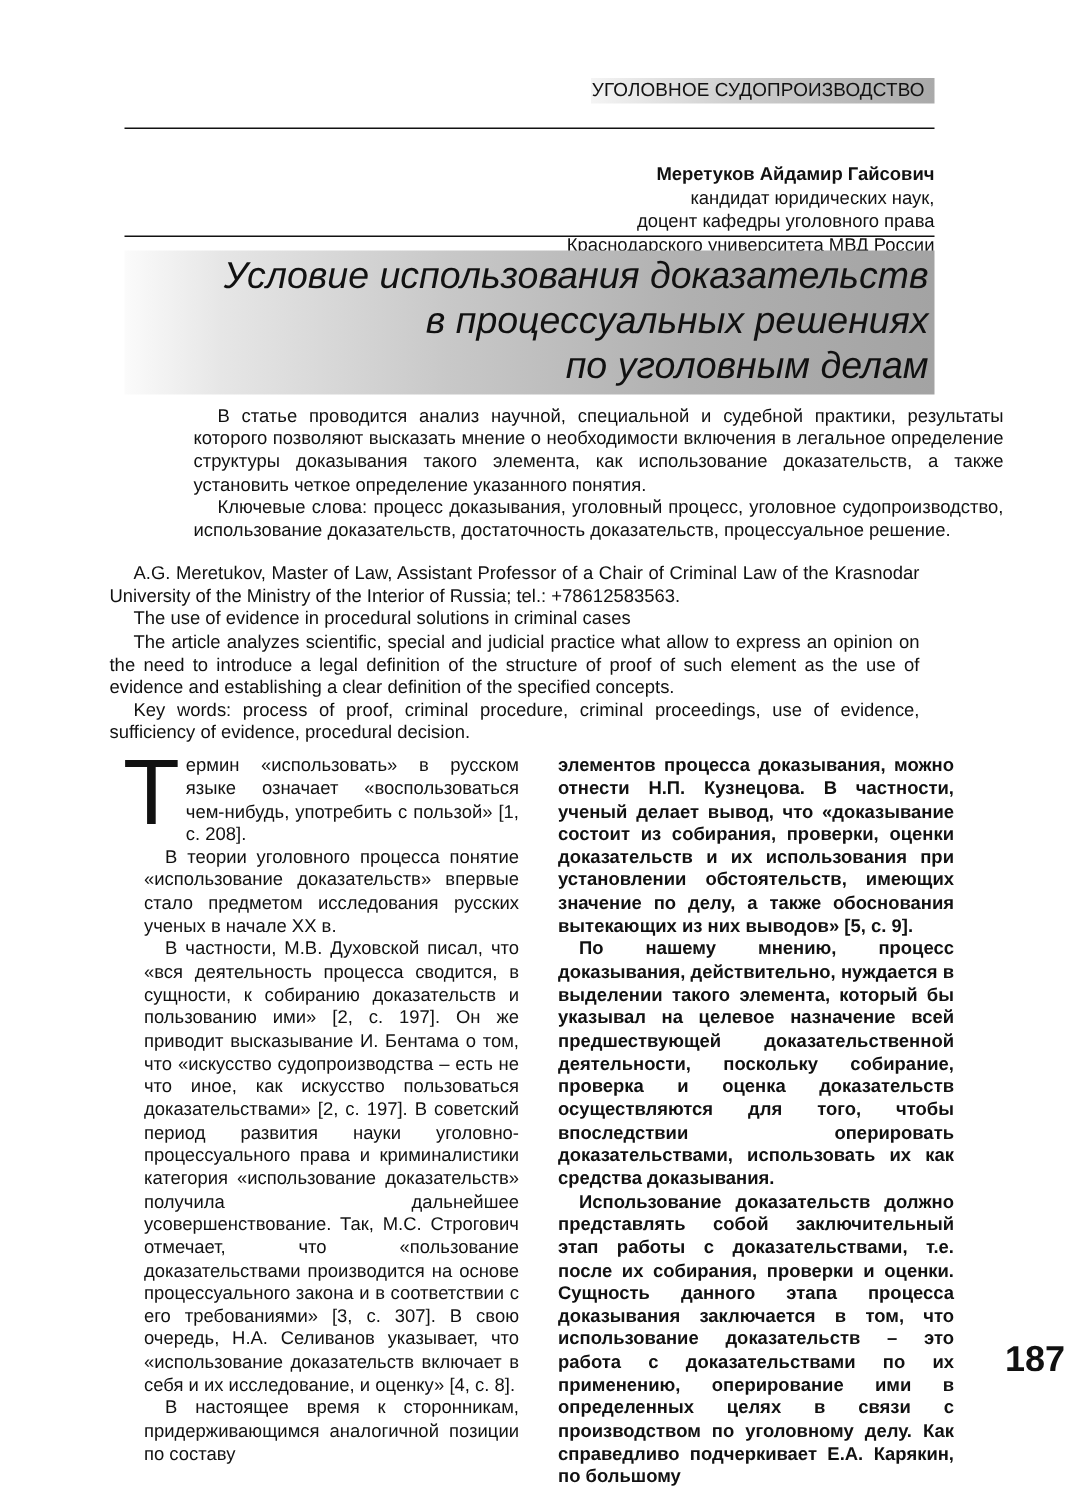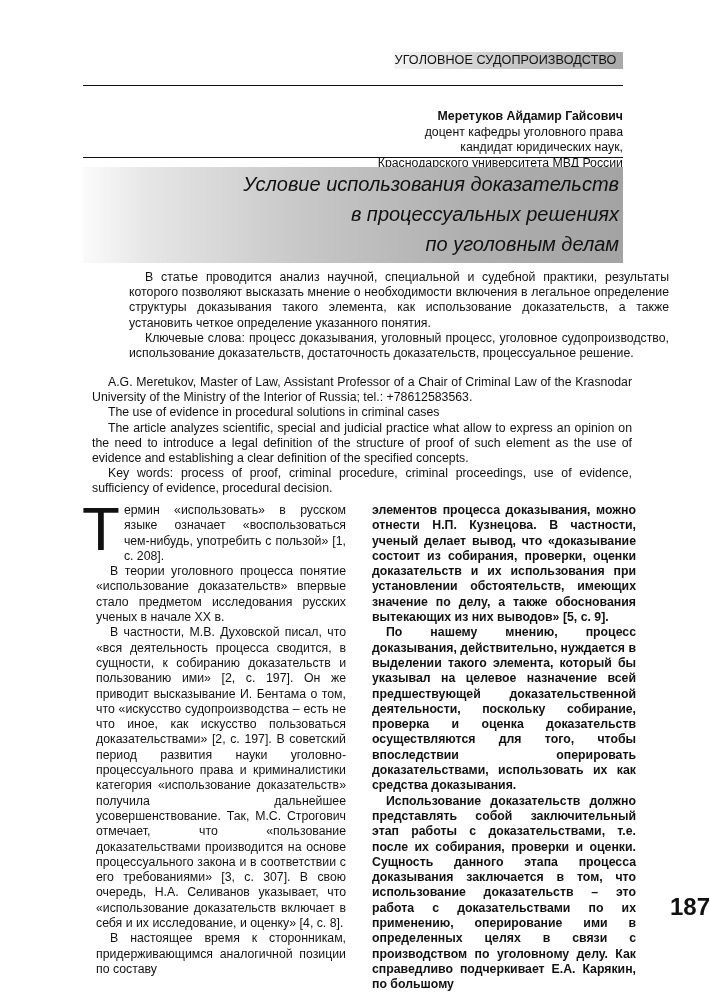--- a/index.html
+++ b/index.html
@@ -8,44 +8,44 @@
   .section-bar { position: absolute; left: 394px; top: 52px; width: 229px; height: 17px;
     background: linear-gradient(to right, #f4f4f4 0%, #d0d0d0 40%, #a9a9a9 100%);
     font-size: 12.6px; line-height: 17px; text-align: center; padding-right: 6px; box-sizing: border-box;
     color: #111; letter-spacing: 0.1px; }
   .rule { position: absolute; left: 83px; width: 540px; height: 0; border-top: 1.5px solid #111; }
   .author { position: absolute; right: 87px; top: 87px; text-align: right; font-size: 12.3px; line-height: 15.6px; margin-top: 22px; }
   .author .name { font-weight: bold; }
   .title-box { position: absolute; left: 83px; top: 167px; width: 540px; height: 96px;
     background: linear-gradient(to right, #fbfbfb 0%, #e6e6e6 12%, #c8c8c8 40%, #b0b0b0 70%, #a3a3a3 100%);
     text-align: right; box-sizing: border-box; padding-right: 4px; padding-top: 2px; }
-  .title-box div { font-style: italic; font-size: 20px; line-height: 30px; color: #111; }
+  .title-box div { font-style: italic; font-size: 25px; line-height: 30px; color: #111; }
   .abstract { position: absolute; left: 83px; top: 270px; width: 540px; font-size: 12.3px; line-height: 15.2px; text-align: justify; margin-left: 46px; }
   .abstract p { margin: 0; text-indent: 16px; }
-  .eng { position: absolute; left: 92px; top: 375px; width: 540px; font-size: 12.3px; line-height: 15.2px; text-align: justify; }
+  .eng { position: absolute; left: 73px; top: 375px; width: 540px; font-size: 12.3px; line-height: 15.2px; text-align: justify; }
   .eng p { margin: 0; text-indent: 16px; }
   .b { font-weight: normal; }
   .col { position: absolute; top: 503px; width: 264px; font-size: 12.3px; line-height: 15.3px; text-align: justify; }
   .col p { margin: 0; text-indent: 14px; }
   .col-left { left: 96px; width: 250px; }
   .col-right { left: 372px; font-weight: bold; }
   .dropcap { float: left; font-size: 62px; line-height: 46px; height: 46px; margin: 3px 4px 0 -14px; font-weight: normal; }
   .first { text-indent: 0 !important; }
   .page-num { position: absolute; left: 0; width: 710px; top: 893px; text-align: right; font-size: 24px; font-weight: bold; }
 </style>
 </head>
 <body>
 
 <div class="section-bar">УГОЛОВНОЕ СУДОПРОИЗВОДСТВО</div>
 <div class="rule" style="top:85px"></div>
 
 <div class="author">
   <div class="name">Меретуков Айдамир Гайсович</div>
+  <div>кандидат юридических наук,</div>
   <div>доцент кафедры уголовного права</div>
-  <div>кандидат юридических наук,</div>
   <div>Краснодарского университета МВД России</div>
   <div>(тел.: +40163682344)</div>
 </div>
 <div class="rule" style="top:157px"></div>
 
 <div class="title-box">
   <div>Условие использования доказательств</div>
   <div>в процессуальных решениях</div>
   <div>по уголовным делам</div>
 </div>

